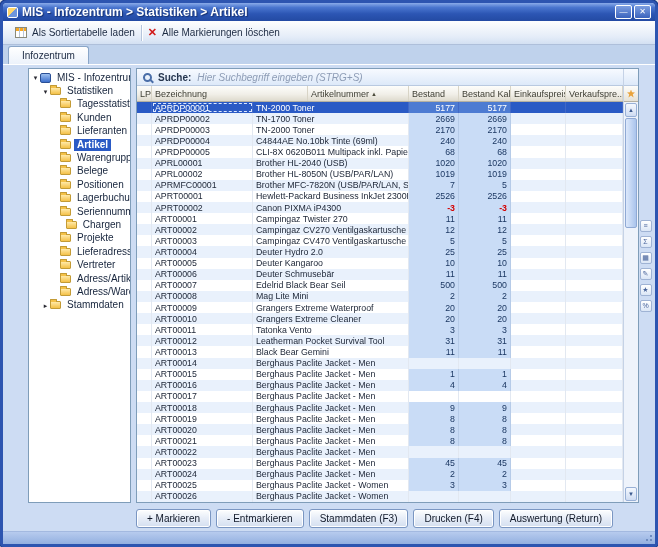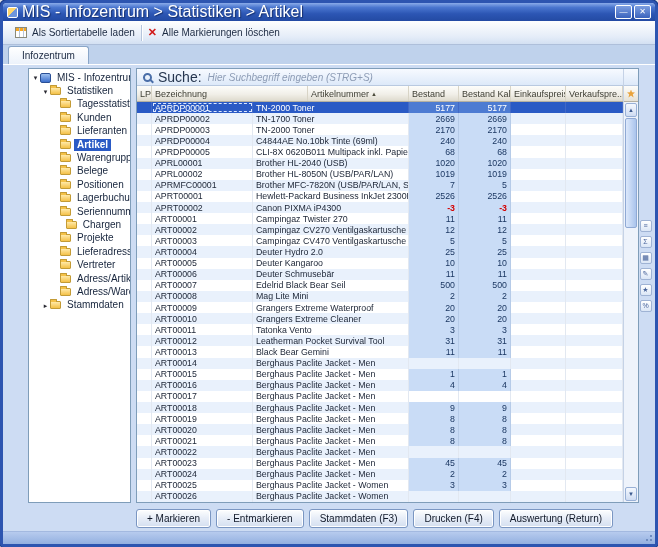--- a/index.html
+++ b/index.html
@@ -4,21 +4,21 @@
 <style>
   *{margin:0;padding:0;box-sizing:border-box;font-family:"Liberation Sans",sans-serif}
   html,body{width:658px;height:547px;overflow:hidden;background:#e8e8e8}
   .window{width:658px;height:547px;border:3px solid #2d55b0;border-radius:7px 7px 4px 4px;
     box-shadow:0 0 0 1px #1c3a85;overflow:hidden;background:#cddcf3;display:flex;flex-direction:column}
   
   .titlebar{flex:0 0 18px;background:linear-gradient(180deg,#8aabe9 0%,#4a76cf 25%,#2c56b4 60%,#234aa3 100%);
     display:flex;align-items:center;padding:0 4px;color:#fff}
   .app-icon{width:11px;height:11px;margin-right:4px;border:1px solid #fff;border-radius:2px;
     background:linear-gradient(135deg,#ffd66b 0 45%,#6f96dd 45%)}
-  .title-text{flex:1;font-size:16px;font-weight:normal;text-shadow:1px 1px 1px #16306e;white-space:nowrap;overflow:hidden}
+  .title-text{flex:1;font-size:12px;font-weight:bold;text-shadow:1px 1px 1px #16306e;white-space:nowrap;overflow:hidden}
   .win-btn{width:17px;height:14px;margin-left:2px;border:1px solid #fff;border-radius:2px;
     background:linear-gradient(180deg,#7d9ee0,#3a63bd);color:#fff;font-size:8px;line-height:12px;text-align:center;cursor:default}
   
   .toolbar{flex:0 0 24px;background:linear-gradient(180deg,#fefefe,#e4ecf8 70%,#d3e0f2);
     border-bottom:1px solid #aebfda;display:flex;align-items:center;padding:0 6px;}
   .tb-btn{display:flex;align-items:center;gap:5px;font-size:10px;color:#1c2a42;padding:2px 6px;background:transparent;border:none}
   .tb-sep{width:1px;height:16px;background:#b5c4dc;box-shadow:1px 0 0 #fff}
   .icon-table{width:12px;height:11px;border:1px solid #8a8a7a;
     background:linear-gradient(90deg,transparent 3px,#b9c6d8 3px,#b9c6d8 4px,transparent 4px,transparent 7px,#b9c6d8 7px,#b9c6d8 8px,transparent 8px),
       linear-gradient(#f5a623 0 3px,#fff 3px)}
@@ -40,21 +40,21 @@
     background:linear-gradient(180deg,#9ec0f0,#3b6ecb)}
   .tree-label{padding:0 3px;line-height:12px;overflow:hidden}
   .tree-item.selected .tree-label{background:#2a5ac5;color:#fff}
   
   .right-panel{flex:1;display:flex;min-width:0}
   .grid-box{flex:1;display:flex;flex-direction:column;border:1px solid #7f9db9;background:#fff;min-width:0;position:relative;padding-right:15px}
   .search-row{flex:0 0 17px;background:linear-gradient(180deg,#f7faff,#dde9f9);border-bottom:1px solid #b9c9e0;
     display:flex;align-items:center;padding:0 6px;gap:6px}
   .search-glyph{width:9px;height:9px;flex:0 0 9px;border:2px solid #4a6ea8;border-radius:50%;position:relative}
   .search-glyph::after{content:"";position:absolute;width:5px;height:2px;background:#4a6ea8;transform:rotate(45deg);right:-4px;bottom:-2px}
-  .search-label{font-size:14px;font-weight:normal;color:#26364f}
+  .search-label{font-size:10px;font-weight:bold;color:#26364f}
   .search-input{flex:1;border:none;outline:none;background:transparent;font-size:10px;font-style:italic;color:#333;min-width:0}
   .search-input::placeholder{color:#8d9cb5;font-style:italic}
   
   .grid-header{flex:0 0 16px;display:flex;background:linear-gradient(180deg,#fdfdfb,#f1efe8 55%,#dedacd);
     border-bottom:1px solid #b4b0a2;font-size:9px;color:#3f3f35}
   .hcell{display:flex;align-items:center;padding:0 3px;border-right:1px solid #d8d4c6;overflow:hidden;white-space:nowrap}
   .sort{margin-left:2px;font-size:6px;color:#4a4a3a}
   
   .c-lp{flex:0 0 15px}
   .c-artikelnummer{flex:0 0 101px}

